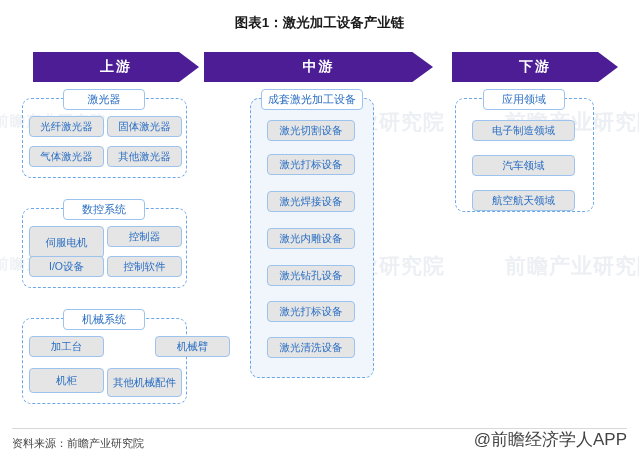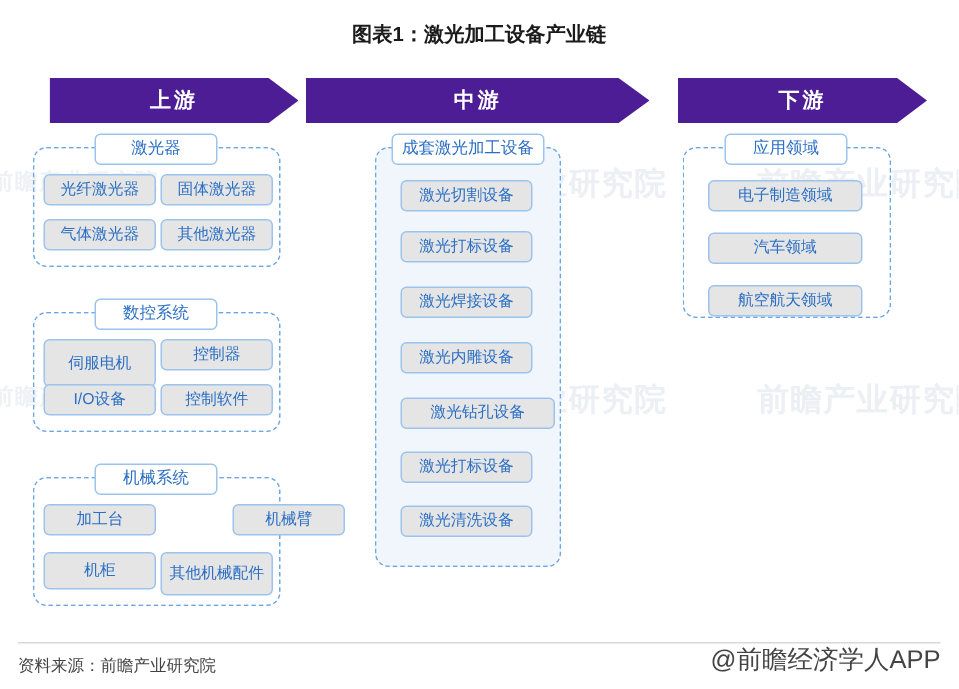--- a/index.html
+++ b/index.html
@@ -138,21 +138,21 @@
 <div class="pill" style="left:107px;top:336px;width:75px;height:21px;margin-left:48px;">机械臂</div>
 <div class="pill" style="left:29px;top:368px;width:75px;height:25px;">机柜</div>
 <div class="pill" style="left:107px;top:368px;width:75px;height:29px;">其他机械配件</div>
 
 <div class="group filled" style="left:250px;top:98px;width:122px;height:278px;"></div>
 <div class="group-label" style="left:261px;top:89px;width:100px;">成套激光加工设备</div>
 <div class="pill" style="left:267px;top:120px;width:88px;height:21px;">激光切割设备</div>
 <div class="pill" style="left:267px;top:154px;width:88px;height:21px;">激光打标设备</div>
 <div class="pill" style="left:267px;top:191px;width:88px;height:21px;">激光焊接设备</div>
 <div class="pill" style="left:267px;top:228px;width:88px;height:21px;">激光内雕设备</div>
-<div class="pill" style="left:267px;top:265px;width:103px;height:21px;">激光钻孔设备</div>
+<div class="pill" style="left:267px;top:265px;width:88px;height:21px;">激光钻孔设备</div>
 <div class="pill" style="left:267px;top:301px;width:88px;height:21px;">激光打标设备</div>
 <div class="pill" style="left:267px;top:337px;width:88px;height:21px;">激光清洗设备</div>
 
 <div class="group" style="left:455px;top:98px;width:137px;height:112px;"></div>
 <div class="group-label" style="left:483px;top:89px;width:80px;">应用领域</div>
 <div class="pill" style="left:472px;top:120px;width:103px;height:21px;">电子制造领域</div>
 <div class="pill" style="left:472px;top:155px;width:103px;height:21px;">汽车领域</div>
 <div class="pill" style="left:472px;top:190px;width:103px;height:21px;">航空航天领域</div>
 
 <div class="footer-line"></div>

